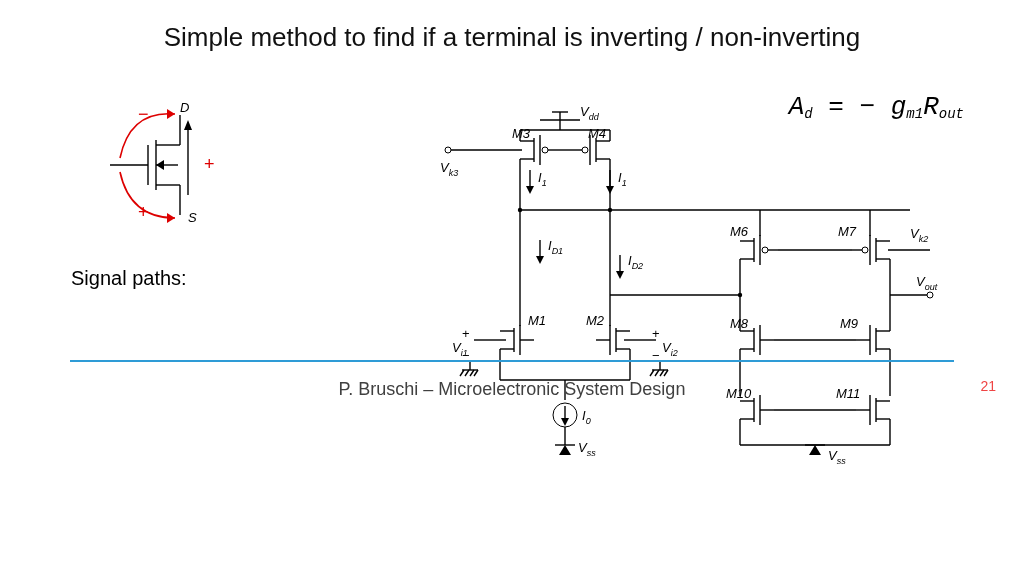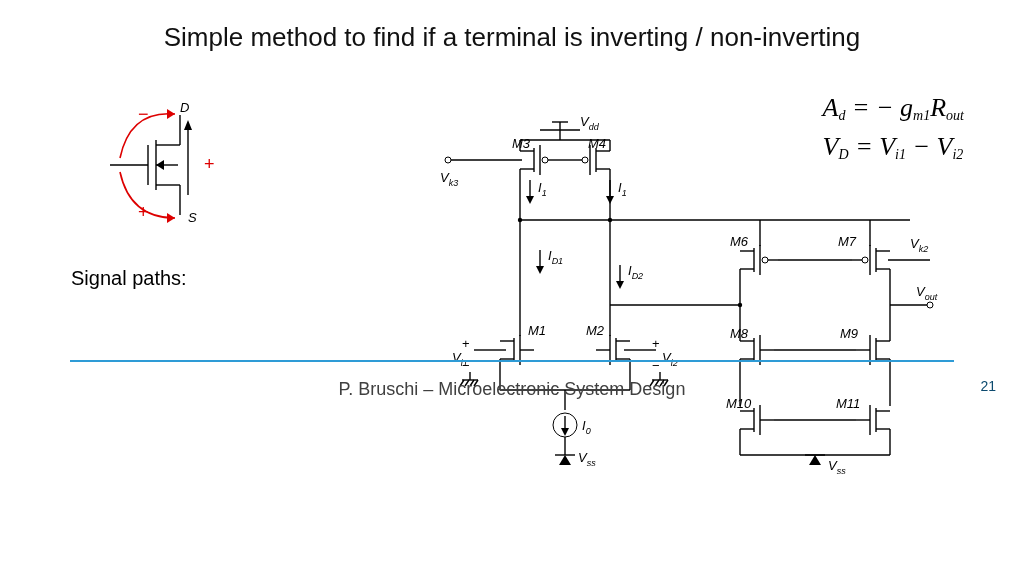--- a/index.html
+++ b/index.html
@@ -1,26 +1,26 @@
 <!DOCTYPE html>
 <html><head>
 <meta charset="utf-8">
 <style>
   html,body{margin:0;padding:0;width:1024px;height:576px;font-family:Arial,Helvetica,sans-serif;background:#fff;color:#000;overflow:hidden}
   .slide{position:relative;width:1024px;height:412px}
   .title{position:absolute;top:22px;left:0;right:0;text-align:center;font-size:26px;color:#111}
   .left-diag{position:absolute;top:100px;left:110px;width:140px;height:130px}
   .sidetext{position:absolute;top:260px;left:71px;font-size:20px;line-height:1.8}
   .sidetext ol{margin:8px 0 0 4px;padding-left:22px}
-  .eq{position:absolute;top:88px;right:60px;font-family:Liberation Serif, serif;font-size:26px;font-style:italic;text-align:left;line-height:1.5}
+  .eq{position:absolute;top:88px;right:60px;font-family:Liberation Mono, monospace;font-size:26px;font-style:italic;text-align:center;line-height:1.5}
   .eq .sub{font-size:14px;vertical-align:-4px;font-style:italic}
-  .circuit{position:absolute;top:110px;left:430px;width:520px;height:410px}
+  .circuit{position:absolute;top:100px;left:430px;width:520px;height:410px}
   .footer-line{position:absolute;left:70px;right:70px;bottom:50px;height:2px;background:#2e9bd6}
   .footer-text{position:absolute;left:0;right:0;bottom:12px;text-align:center;font-size:18px;color:#404040}
-  .pagenum{position:absolute;right:28px;bottom:18px;font-size:14px;color:#0c4a6e}
+  .pagenum{position:absolute;right:28px;bottom:18px;font-size:14px;color:#ef4444}
   
   svg text{font-family:Arial,Helvetica,sans-serif}
   .lbl{font-size:13px;font-style:italic}
   .lblsub{font-size:9px;font-style:italic}
   .blk{stroke:#000;fill:none;stroke-width:1.4}
   .thin{stroke:#000;fill:none;stroke-width:1}
 </style>
 </head>
 <body>
 
@@ -63,23 +63,20 @@
     </svg>
   </div>
 
   <div class="sidetext">
     <div>Signal paths:</div>
   </div>
 
   <div class="eq">
     <div>
       <span>A</span><span class="sub">d</span> = − <span>g</span><span class="sub">m1</span><span>R</span><span class="sub">out</span>
-    </div>
-    <div>
-      <span>V</span><span class="sub">D</span> = <span>V</span><span class="sub">i1</span> − <span>V</span><span class="sub">i2</span>
     </div>
   </div>
 
   <div class="circuit">
     <svg viewBox="0 0 520 410">
       <defs>
 
         <g id="pmosL">
           <line class="blk" x1="0" y1="0" x2="0" y2="30"></line>
           <line class="blk" x1="6" y1="3" x2="6" y2="27"></line>

